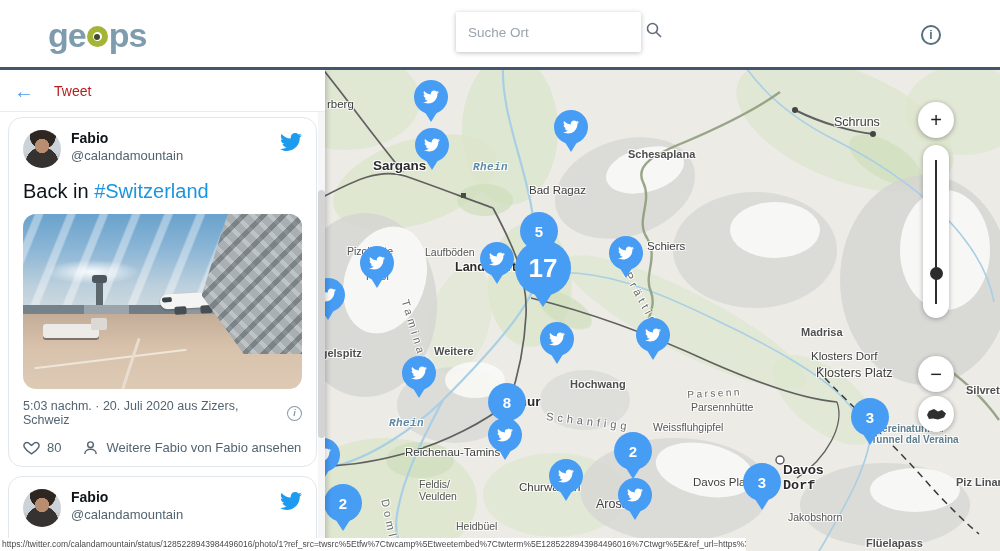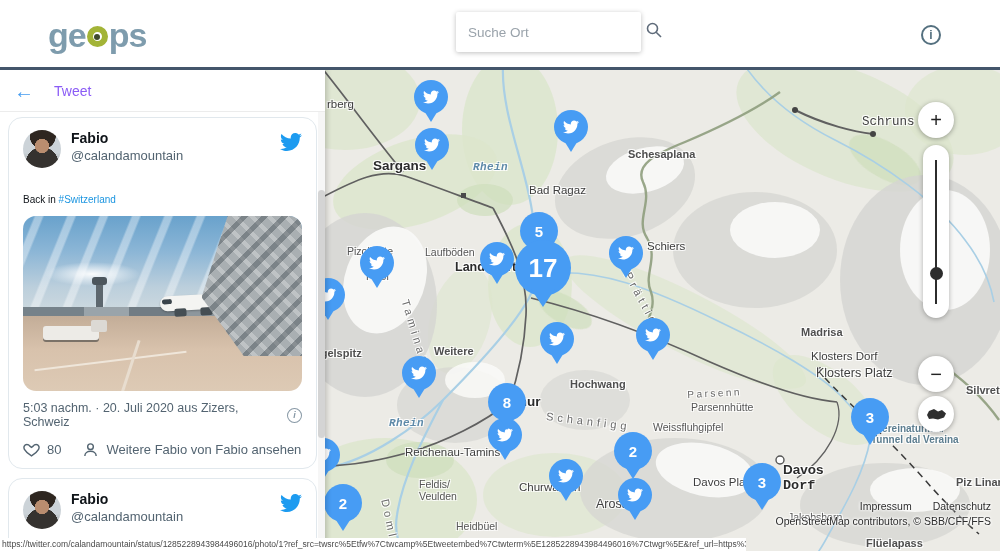--- a/index.html
+++ b/index.html
@@ -25,36 +25,36 @@
   .info-btn { position:absolute; right:59px; top:25px; width:20px; height:20px; border:2px solid #54707f;
               border-radius:50%; color:#54707f; font-size:12px; font-weight:700;
               display:flex; align-items:center; justify-content:center; cursor:pointer; background:#fff; }
 
   
   .sidebar { position:absolute; left:0; top:70px; width:325px; height:481px; background:#fff;
              z-index:20; box-shadow:2px 0 5px rgba(0,0,0,.18); }
   .panel-head { height:42px; display:flex; align-items:center; gap:20px; padding:0 14px;
                 border-bottom:1px solid #ececec; }
   .back-btn { color:#459cf0; font-size:20px; line-height:1; cursor:pointer; }
-  .panel-title { font-size:14px; color:#8b5cf6; }
+  .panel-title { font-size:14px; color:#b91c1c; }
   .cards { padding:5px 8px 0 8px; }
   .tweet-card { background:#fff; border:1px solid #e1e8ed; border-radius:14px;
                 padding:12px 14px 10px 14px; margin-bottom:9px; }
   .tc-head { display:flex; align-items:flex-start; }
   .avatar { width:38px; height:38px; border-radius:50%; overflow:hidden; flex:0 0 38px;
             background:
               radial-gradient(circle at 50% 42%, #b98d6f 0 24%, rgba(0,0,0,0) 25%),
               radial-gradient(circle at 52% 16%, #2e2620 0 34%, rgba(0,0,0,0) 35%),
               radial-gradient(circle at 50% 88%, #35322f 0 42%, rgba(0,0,0,0) 43%),
               linear-gradient(180deg,#ccd3d8 0 60%, #8d8f90 100%); }
   .tc-names { margin-left:10px; flex:1; }
   .tc-author { font-size:14px; font-weight:700; color:#0f1419; line-height:1.25; }
   .tc-handle { font-size:13px; color:#536471; line-height:1.25; }
   .tc-bird { flex:0 0 22px; margin-top:1px; }
-  .tc-text { font-size:10px; color:#0f1419; margin-top:25px; line-height:1.3; }
+  .tc-text { font-size:20px; color:#0f1419; margin-top:10px; line-height:1.3; }
   .tc-text .hashtag { color:#1b95e0; cursor:pointer; }
   .tc-photo { margin-top:10px; border-radius:13px; overflow:hidden; position:relative;
               width:100%; height:175px; cursor:pointer; }
   .tc-meta { display:flex; align-items:center; justify-content:space-between; margin-top:10px;
              font-size:12.5px; color:#536471; }
   .meta-info { width:15px; height:15px; border:1.4px solid #8899a6; border-radius:50%;
                font-size:9px; color:#8899a6; display:flex; align-items:center; justify-content:center;
                font-style:italic; font-weight:700; cursor:pointer; }
   .tc-foot { display:flex; align-items:center; margin-top:12px; font-size:13px; color:#536471; gap:7px; }
   .tc-foot .likes { margin-right:14px; }
@@ -334,21 +334,21 @@
       <rect x="136" y="123" width="5" height="5" fill="#4a4a4a"></rect>
       <rect x="492" y="297" width="4" height="4" fill="#555"></rect>
       <circle cx="455" cy="390" r="4" fill="#fff" stroke="#555" stroke-width="1.4"></circle>
     </svg>
 
     <div>
         <div class="lbl town" style="left: 2px; top: 28px;">rberg</div>
         <div class="lbl city" style="left: 48px; top: 88px;">Sargans</div>
         <div class="lbl water" style="left: 148px; top: 91px;">Rhein</div>
         <div class="lbl town" style="left: 160px; top: 114px; margin-left: 44px;">Bad Ragaz</div>
-        <div class="lbl town-lg" style="left: 537px; top: 45px; font-family: Liberation Mono, monospace;">Schruns</div>
+        <div class="lbl town-lg" style="left: 509px; top: 45px;">Schruns</div>
         <div class="lbl peak-b" style="left: 303px; top: 78px;">Schesaplana</div>
         <div class="lbl town" style="left: 322px; top: 170px;">Schiers</div>
         <div class="lbl peak" style="left: 22px; top: 175px;">Pizolhütte</div>
         <div class="lbl peak" style="left: 100px; top: 176px;">Laufböden</div>
         <div class="lbl city2" style="left: 130px; top: 190px;">Landquart</div>
         <div class="lbl peak" style="left: 41px; top: 200px;">Pizol</div>
         <div class="lbl region" style="left: 86px; top: 228px; transform: rotate(73deg);">Taminatal</div>
         <div class="lbl region" style="left: 308px; top: 200px; transform: rotate(62deg);">Prättigau</div>
         <div class="lbl peak-b" style="left: 109px; top: 275px;">Weitere</div>
         <div class="lbl peak-b" style="left: -22px; top: 277px;">Ringelspitz</div>
@@ -508,23 +508,16 @@
         <div class="zc-knob"></div>
       </div>
       <div class="zc-btn" style="top:254px;">−</div>
       <div class="zc-btn" style="top:294px;">
         <svg width="22" height="14" viewBox="0 0 22 14">
           <path d="M2,8 L4,4 L9,2 L13,4.5 L17,3 L21,6.5 L19,10.5 L13,12.5 L8,11.5 L4,12 Z" fill="#2f2f2f"></path>
         </svg>
       </div>
     </div>
 
-    <div class="attrib" style="right:9px; bottom:24px;">
-      <div class="links">
-        <a>Impressum</a>
-        <a>Datenschutz</a>
-      </div>
-      <div>OpenStreetMap contributors, © SBB/CFF/FFS</div>
-    </div>
   </div>
 
   <div class="statusbar">https://twitter.com/calandamountain/status/1285228943984496016/photo/1?ref_src=twsrc%5Etfw%7Ctwcamp%5Etweetembed%7Ctwterm%5E1285228943984496016%7Ctwgr%5E&amp;ref_url=https%3A%2F%2Frailview.dev.geops.io%2F</div>
 </div>
 
 </body></html>

